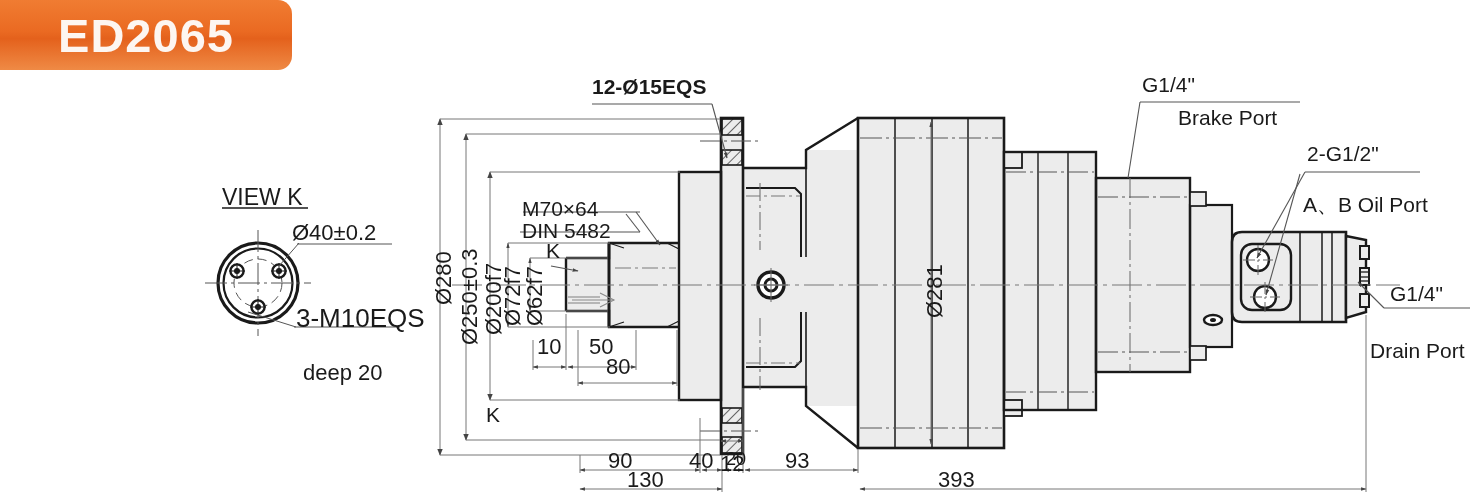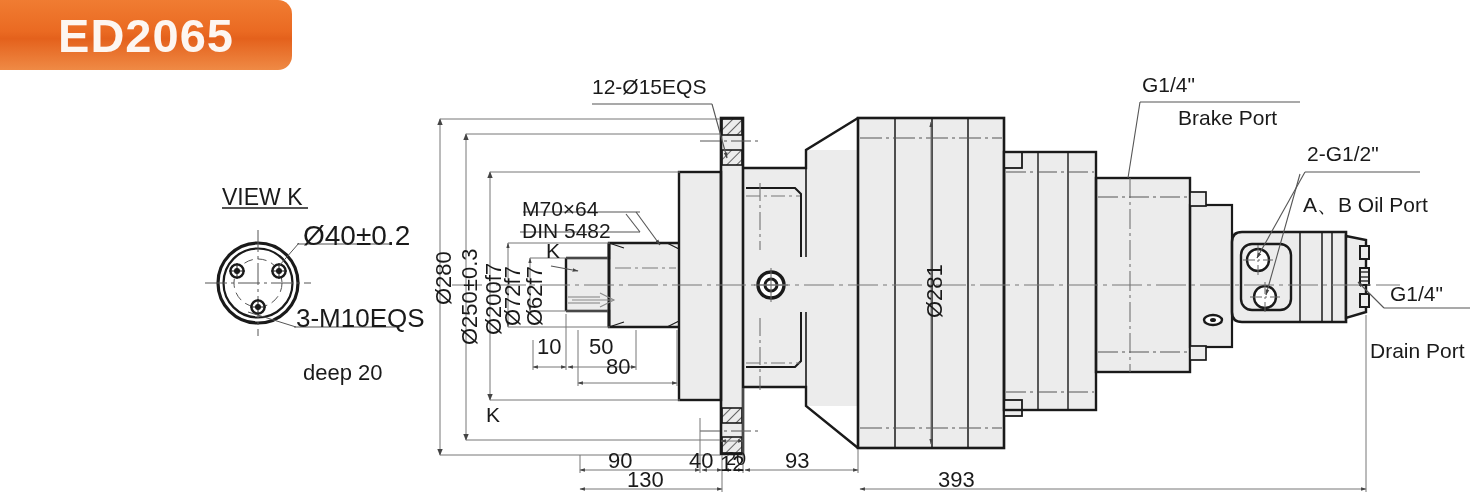--- a/index.html
+++ b/index.html
@@ -255,25 +255,25 @@
         <path d="M1384,308 L1358,282" marker-end="url(#arS)"></path>
       </g>
     </g>
   </svg>
 
   <div class="badge">
     <span>ED2065</span>
   </div>
 
   <div class="lbl" style="left:222px;top:186px;font-size:23px;">VIEW K</div>
-  <div class="lbl" style="left:292px;top:222px;font-size:28px;margin-left:11px;">Ø40±0.2</div>
+  <div class="lbl" style="left:292px;top:222px;font-size:22px;">Ø40±0.2</div>
   <div class="lbl" style="left:296px;top:305px;font-size:26px;">3-M10EQS</div>
   <div class="lbl" style="left:303px;top:362px;font-size:22px;">deep 20</div>
 
-  <div class="lbl" style="left:592px;top:76px;font-size:21px;">12-Ø15EQS</div>
+  <div class="lbl" style="left:592px;top:76px;font-size:21px;font-weight:bold;">12-Ø15EQS</div>
 
   <div class="lbl" style="left:522px;top:198px;font-size:21px;">M70×64</div>
   <div class="lbl" style="left:522px;top:220px;font-size:21px;">DIN 5482</div>
   <div class="lbl" style="left:546px;top:240px;font-size:21px;">K</div>
   <div class="lbl" style="left:486px;top:404px;font-size:21px;">K</div>
 
   <div class="lbl" style="left:1142px;top:74px;font-size:21px;">G1/4"</div>
   <div class="lbl" style="left:1178px;top:107px;font-size:21px;">Brake Port</div>
 
   <div class="lbl" style="left:1307px;top:143px;font-size:21px;">2-G1/2"</div>

